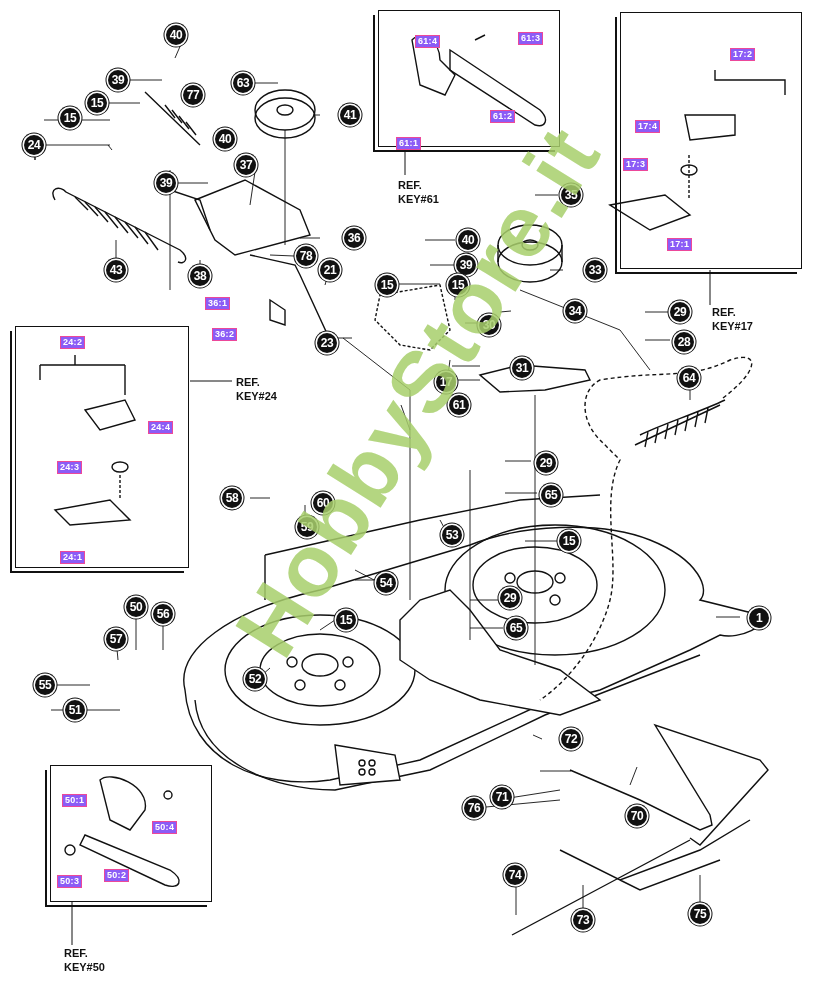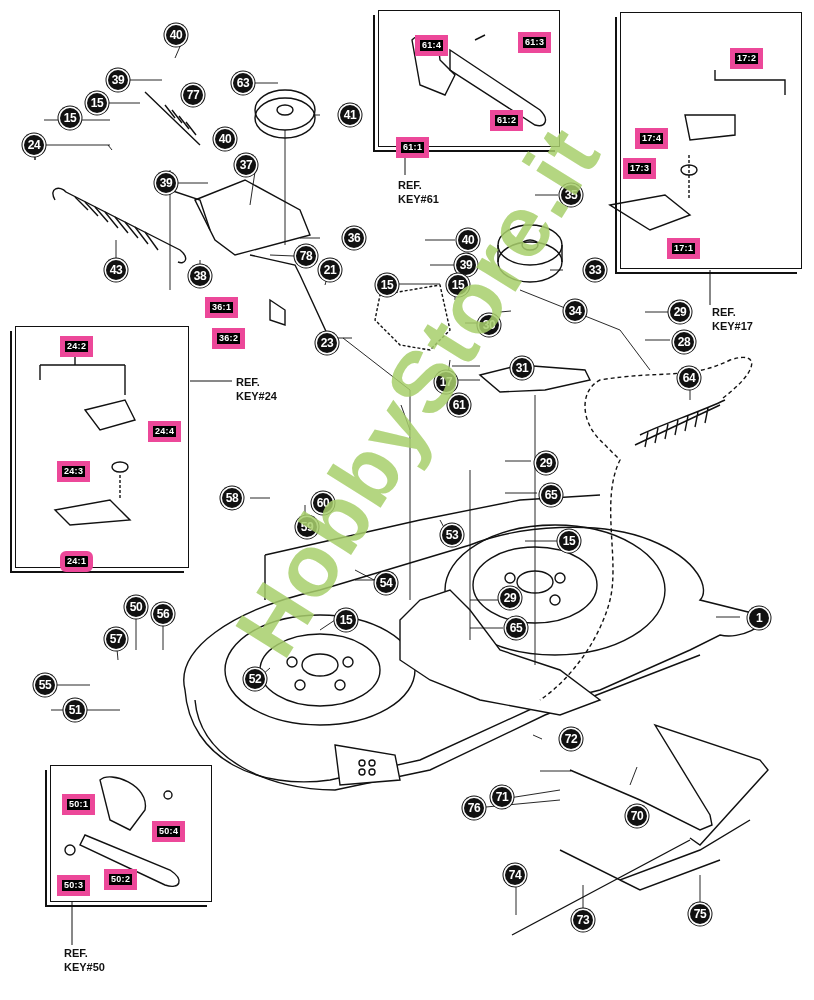--- a/index.html
+++ b/index.html
@@ -1,22 +1,22 @@
 <!DOCTYPE html>
 <html><head>
 <meta charset="utf-8">
 <style>
   html, body { margin:0; padding:0; background:#fff; }
   body { width:814px; height:1000px; position:relative; overflow:hidden; font-family:"Liberation Sans", sans-serif; }
   #art { position:absolute; left:0; top:0; width:814px; height:1000px; }
   .callout { position:absolute; width:20px; height:20px; margin-left:-10px; margin-top:-10px; border-radius:50%;
     background:#111; color:#fff; font-weight:bold; font-size:12px; line-height:20px; text-align:center;
     box-shadow:0 0 0 1.5px #fff, 0 0 0 2.5px #111; letter-spacing:-0.5px; }
-  .tag { position:absolute; background:#000000; color:#fff; font-weight:bold; font-size:9px; line-height:11px;
-    padding:0 2px; white-space:nowrap; letter-spacing:0.3px; border:5px solid #ec4899; }
+  .tag { position:absolute; background:#8b5cf6; color:#fff; font-weight:bold; font-size:9px; line-height:11px;
+    padding:0 2px; white-space:nowrap; letter-spacing:0.3px; border:1px solid #ec4899; }
   .ref { position:absolute; font-weight:bold; font-size:11px; line-height:14px; color:#111; white-space:pre; }
   .inset { position:absolute; border:1.5px solid #111; box-shadow:-4px 4px 0 -1px #fff, -5px 5px 0 0 #111; background:#fff; }
   .watermark { position:absolute; left:215px; top:620px; transform:rotate(-58deg); transform-origin:left top;
     font-size:88px; font-weight:bold; color:#a8cf6c; opacity:0.85; white-space:nowrap; letter-spacing:2px; pointer-events:none; }
 </style>
 </head>
 <body>
 
 <svg id="art" viewBox="0 0 814 1000" xmlns="http://www.w3.org/2000/svg" fill="none" stroke="#111" stroke-width="1.4">
 
@@ -164,27 +164,27 @@
 <div class="ref" style="left:64px;top:946px;">REF.
 KEY#50</div>
 
 <div class="tag" style="left:205px;top:297px;">36:1</div>
 <div class="tag" style="left:212px;top:328px;">36:2</div>
 <div class="tag" style="left:415px;top:35px;">61:4</div>
 <div class="tag" style="left:518px;top:32px;">61:3</div>
 <div class="tag" style="left:396px;top:113px;margin-top:24px;">61:1</div>
 <div class="tag" style="left:490px;top:110px;">61:2</div>
 <div class="tag" style="left:730px;top:48px;">17:2</div>
-<div class="tag" style="left:635px;top:128px;text-align:center;">17:4</div>
+<div class="tag" style="left:635px;top:120px;text-align:center;">17:4</div>
 <div class="tag" style="left:623px;top:158px;">17:3</div>
 <div class="tag" style="left:667px;top:238px;">17:1</div>
 <div class="tag" style="left:60px;top:336px;">24:2</div>
 <div class="tag" style="left:148px;top:421px;">24:4</div>
 <div class="tag" style="left:57px;top:461px;">24:3</div>
-<div class="tag" style="left:60px;top:551px;border-radius:6px;">24:1</div>
+<div class="tag" style="left:60px;top:551px;">24:1</div>
 <div class="tag" style="left:62px;top:794px;">50:1</div>
 <div class="tag" style="left:152px;top:821px;">50:4</div>
 <div class="tag" style="left:57px;top:875px;">50:3</div>
 <div class="tag" style="left:104px;top:869px;">50:2</div>
 
 <svg style="position:absolute;left:0;top:0;width:814px;height:1000px;pointer-events:none" viewBox="0 0 814 1000" fill="none" stroke="#111" stroke-width="0.9">
   <path d="M185,35 L175,58"></path>
     <path d="M128,80 L162,80"></path>
     <path d="M108,103 L140,103"></path>
     <path d="M44,120 L110,120"></path>

